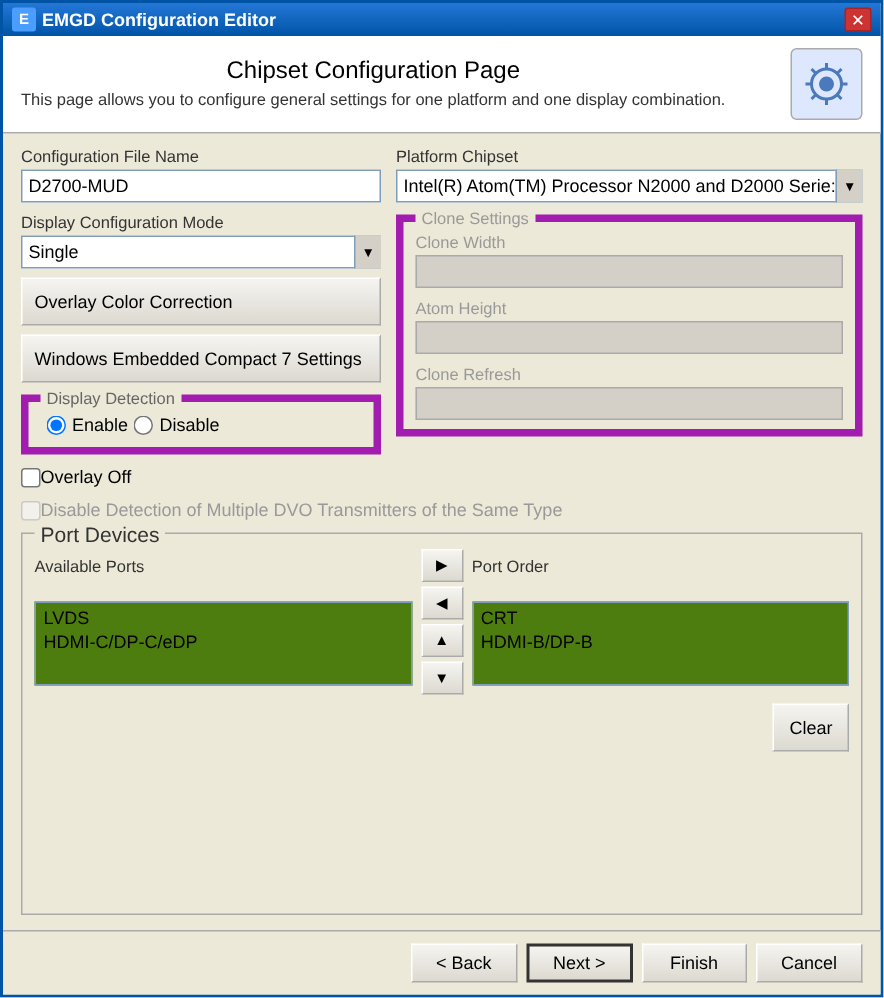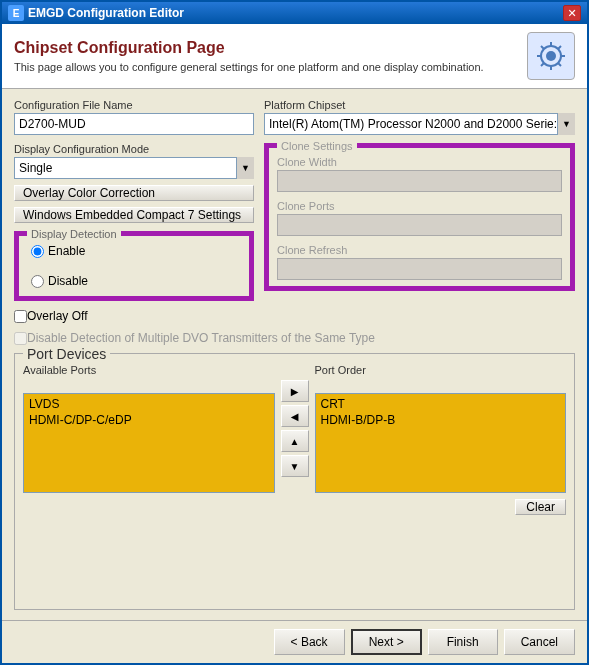--- a/index.html
+++ b/index.html
@@ -68,23 +68,24 @@
       background: white;
       padding: 8px 12px 8px 12px;
       border-bottom: 1px solid #aaa;
       display: flex;
       align-items: center;
       justify-content: space-between;
       flex-shrink: 0;
     }
     .page-header-text h1 {
       font-size: 16px;
-      font-weight: bold;
-      color: #7f1d1d;
+      font-weight: normal;
+      color: #000000;
       margin-bottom: 4px;
+      text-align: center;
     }
     .page-header-text p {
       font-size: 11px;
       color: #333;
     }
     .header-icon {
       width: 48px;
       height: 48px;
       background: #dde8ff;
       border: 1px solid #aaa;
@@ -188,39 +189,38 @@
       border-color: #aaa;
       color: #999;
     }
     .clone-fields {
       display: flex;
       flex-direction: column;
       gap: 8px;
       padding-top: 4px;
     }
     .btn {
-      height: 16px;
+      height: 32px;
       font-size: 12px;
       background: linear-gradient(to bottom, #f5f4f0, #dcd9d0);
       border: 1px solid #aaa;
       border-top-color: #fff;
       border-left-color: #fff;
       cursor: pointer;
       padding: 0 10px;
       white-space: nowrap;
     }
     .btn-wide {
       width: 100%;
       text-align: left;
       padding: 0 8px;
     }
     .radio-group {
       display: flex;
-      flex-direction: column;
-      gap: 16px;
+      gap: 4px;
       padding: 4px 0 2px 4px;
     }
     .radio-item {
       display: flex;
       align-items: center;
       gap: 4px;
       font-size: 12px;
     }
     .checkbox-row {
       display: flex;
@@ -253,23 +253,23 @@
       display: flex;
       flex-direction: column;
       gap: 17px;
       flex: 1;
     }
     .port-panel-label {
       font-size: 11px;
       color: #333;
     }
     .port-listbox {
-      background: #eab308;
+      background: #4d7c0f;
       border: 1px solid #7f9db9;
-      height: 100px;
+      height: 56px;
       overflow-y: auto;
       padding: 2px;
     }
     .port-listbox-item {
       font-size: 12px;
       padding: 1px 3px;
       cursor: default;
     }
     .arrow-btns {
       display: flex;
@@ -400,21 +400,21 @@
       </div>
       <div class="col-right">
         <div class="groupbox disabled">
           <span class="groupbox-title">Clone Settings</span>
           <div class="clone-fields">
             <div class="field-group">
               <label class="field-label" style="color:#999;">Clone Width</label>
               <input type="text" disabled="" style="">
             </div>
             <div class="field-group">
-              <label class="field-label" style="color:#999;">Clone Ports</label>
+              <label class="field-label" style="color:#999;">Atom Height</label>
               <input type="text" disabled="" style="">
             </div>
             <div class="field-group">
               <label class="field-label" style="color:#999;">Clone Refresh</label>
               <input type="text" disabled="" style="">
             </div>
           </div>
         </div>
       </div>
     </div>

